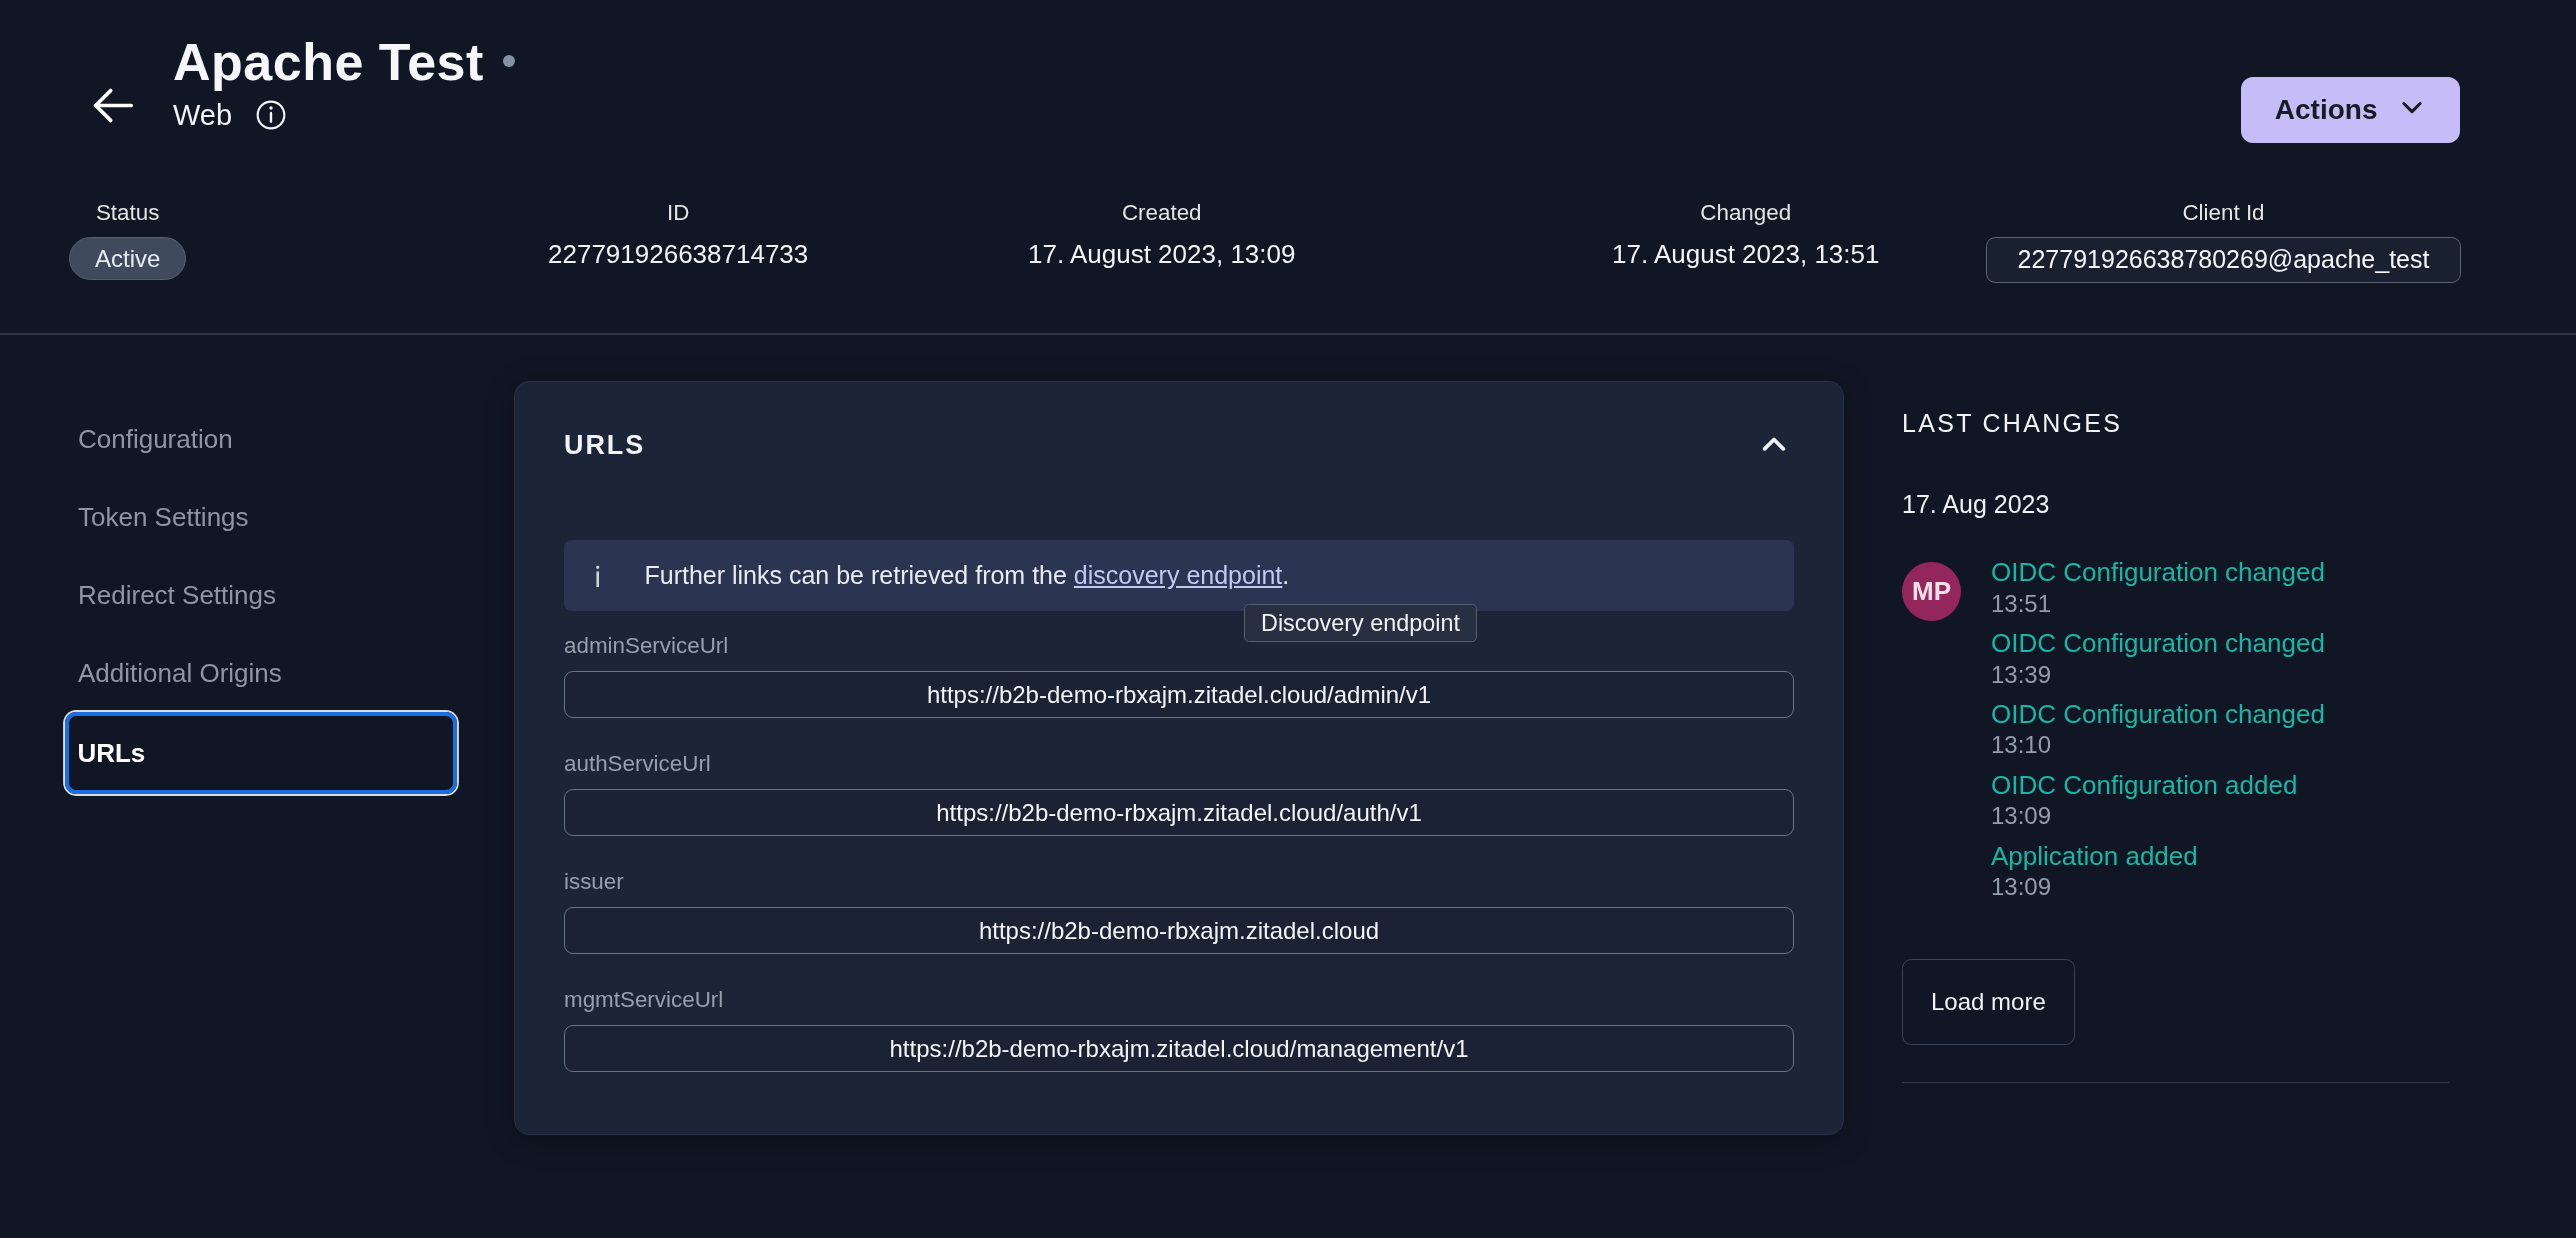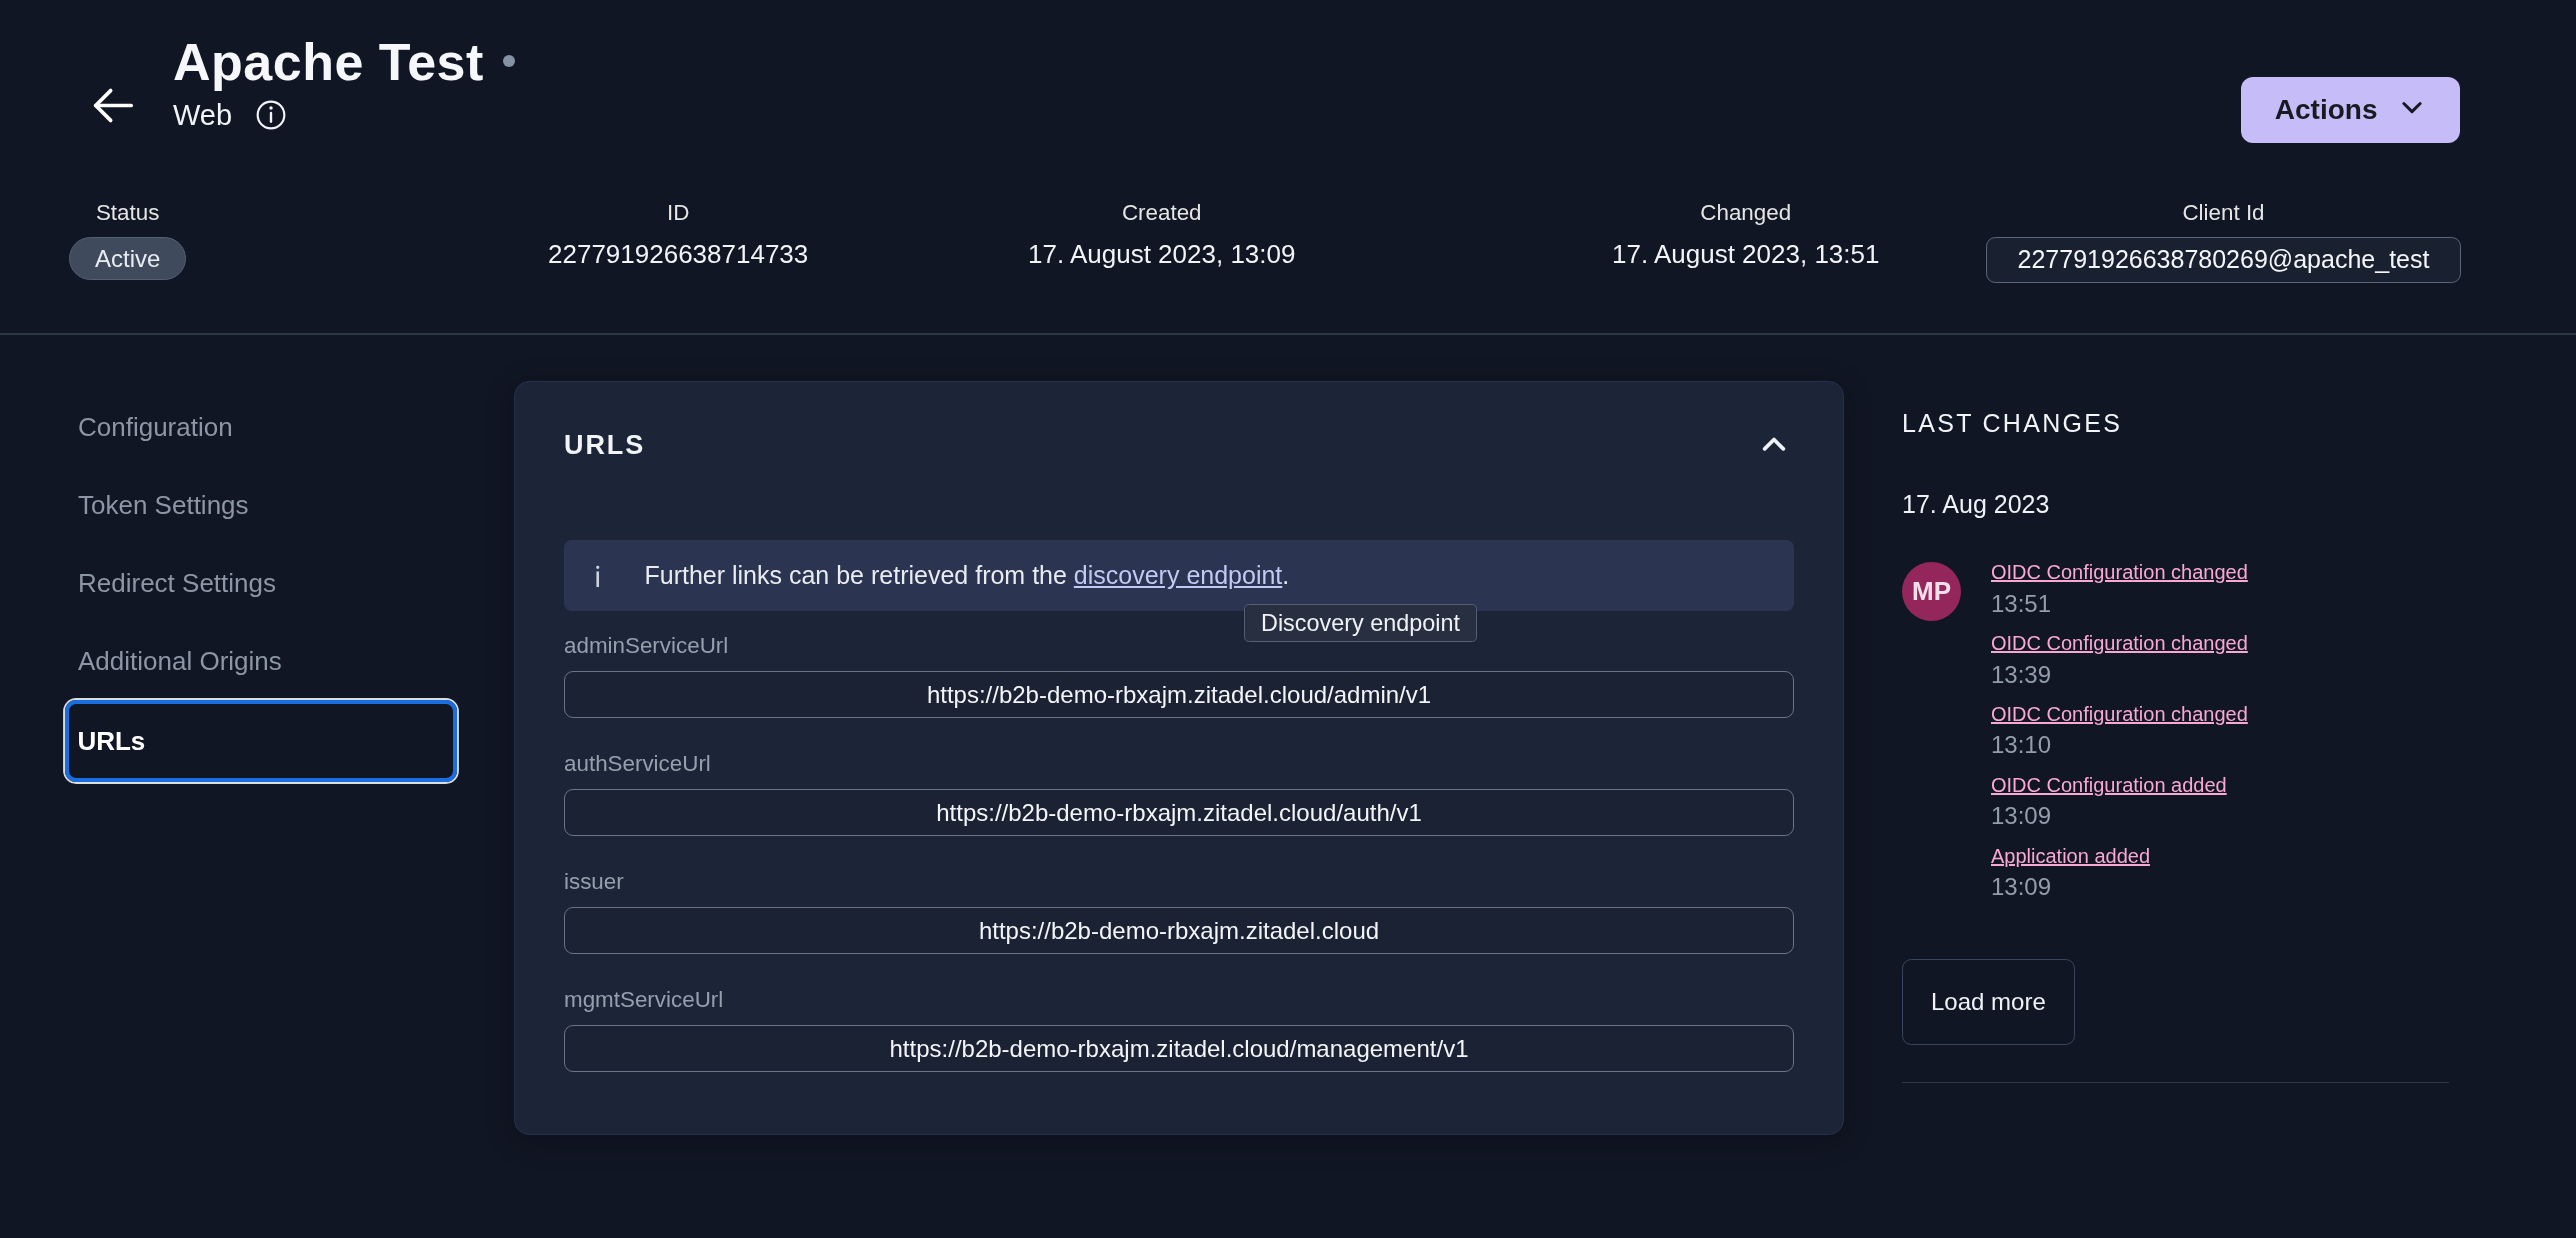--- a/index.html
+++ b/index.html
@@ -59,21 +59,21 @@
     line-height: 43px; text-align: center;
     border: 0.9px solid #5c6678; border-radius: 9.3px;
     background: #19202f; font-size: 25px; color: #f4f6fa;
     cursor: pointer; white-space: nowrap;
   }
   .page-divider {
     position: absolute; left: 0; top: 333px; width: 2576px; height: 1.9px;
     background: #2c3544;
   }
   
-  .side-nav { position: absolute; left: 65px; top: 388px; width: 392px; }
+  .side-nav { position: absolute; left: 65px; top: 400px; width: 392px; }
   .nav-item {
     height: 78px; display: flex; align-items: center;
     padding-left: 13px; font-size: 26px; color: #8d96a4; cursor: pointer;
   }
   .nav-item.selected {
     height: 82px; font-weight: 700; color: #ffffff;
     border: 4.7px solid #1a6ee0; border-radius: 11.2px;
     box-shadow: 0 0 0 1.9px rgba(255,255,255,0.85);
     padding-left: 8.4px;
   }
@@ -116,21 +116,21 @@
   .changes-title { font-size: 25px; letter-spacing: 2.3px; font-weight: 500; color: #f2f4f8; }
   .changes-date { margin-top: 52px; font-size: 25px; color: #eef1f5; }
   .events { position: relative; margin-top: 39px; padding-left: 89px; }
   .avatar {
     position: absolute; left: 0; top: 3.7px; width: 59px; height: 59px;
     border-radius: 50%; background: #93275c;
     display: flex; align-items: center; justify-content: center;
     font-size: 26px; font-weight: 700; color: #f2dfe9;
   }
   .event { margin-bottom: 11.2px; }
-  .event-title { font-size: 20px; color: #f9a8d4; line-height: 28px; text-decoration: underline; }
+  .event-title { font-size: 26px; color: #14b8a6; line-height: 28px; }
   .event-time { margin-top: 3.7px; font-size: 24px; color: #939dab; line-height: 28px; }
   .load-more-btn {
     margin-top: 47px; display: inline-block;
     padding: 28px 28px; background: transparent;
     border: 0.9px solid #39455a; border-radius: 9.3px;
     font-family: "Liberation Sans", sans-serif;
     font-size: 24px; color: #eff2f6; cursor: pointer;
   }
   .changes-divider { margin-top: 37px; width: 547px; height: 0.9px; background: #2e3949; }
 </style>

